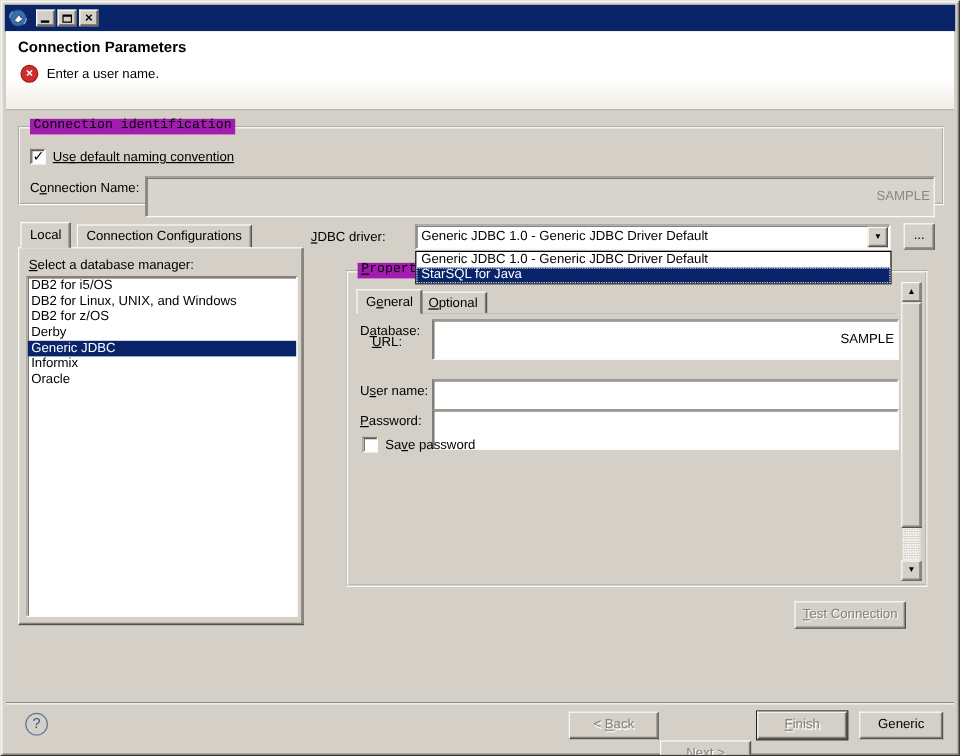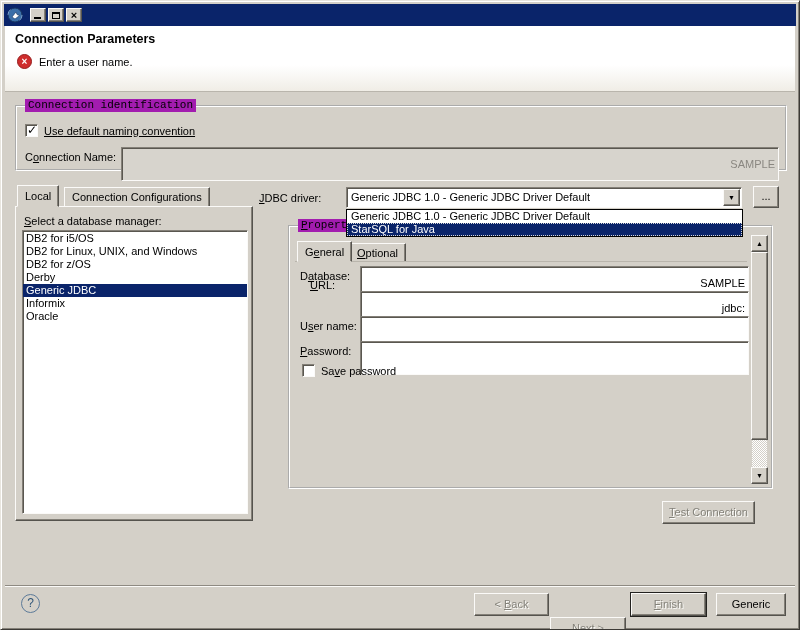--- a/index.html
+++ b/index.html
@@ -165,21 +165,20 @@
     </div>
     <div class="tab" style="left:59px;top:16px;height:19px;">
       <span><u>O</u>ptional</span>
     </div>
     <div style="position:absolute;left:5px;top:34px;width:452px;height:1px;background:#fbfaf8;border-top:1px solid #b9b5ac;"></div>
 
     <span class="label" style="left:10px;top:43px;">D<u>a</u>tabase:</span>
     <input class="field" style="left: 70px; top: 39px; width: 389px;" value="SAMPLE">
 
     <span class="label" style="left:10px;top:52px;margin-left:10px;"><u>U</u>RL:</span>
-    <input class="field" style="left: 70px; top: 64px; width: 389px;" value="jdbc:">
 
     <span class="label" style="left:10px;top:93px;">U<u>s</u>er name:</span>
     <input class="field" style="left: 70px; top: 89px; width: 389px;" value="">
 
     <span class="label" style="left:10px;top:118px;"><u>P</u>assword:</span>
     <input class="field" style="left: 70px; top: 114px; width: 389px;" value="">
 
     <span class="checkbox" style="position:absolute;left:12px;top:137px;"></span>
     <span class="label" style="left:31px;top:138px;">Sa<u>v</u>e password</span>
 

